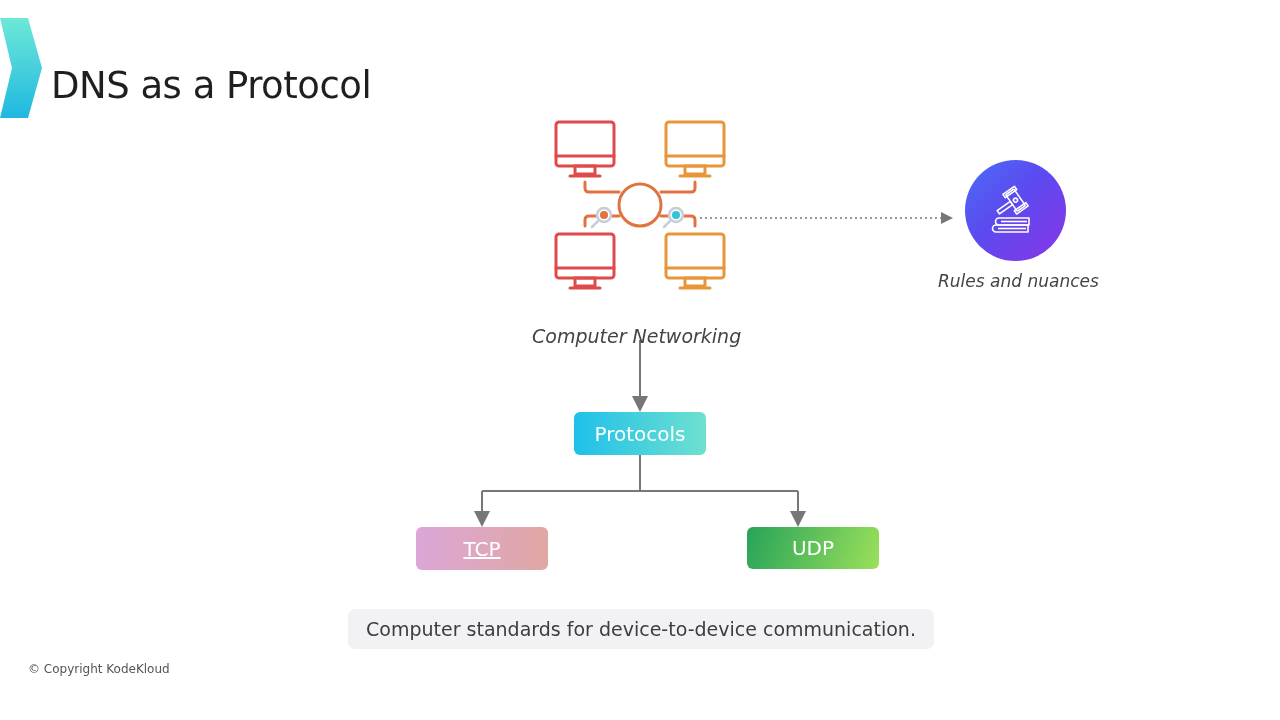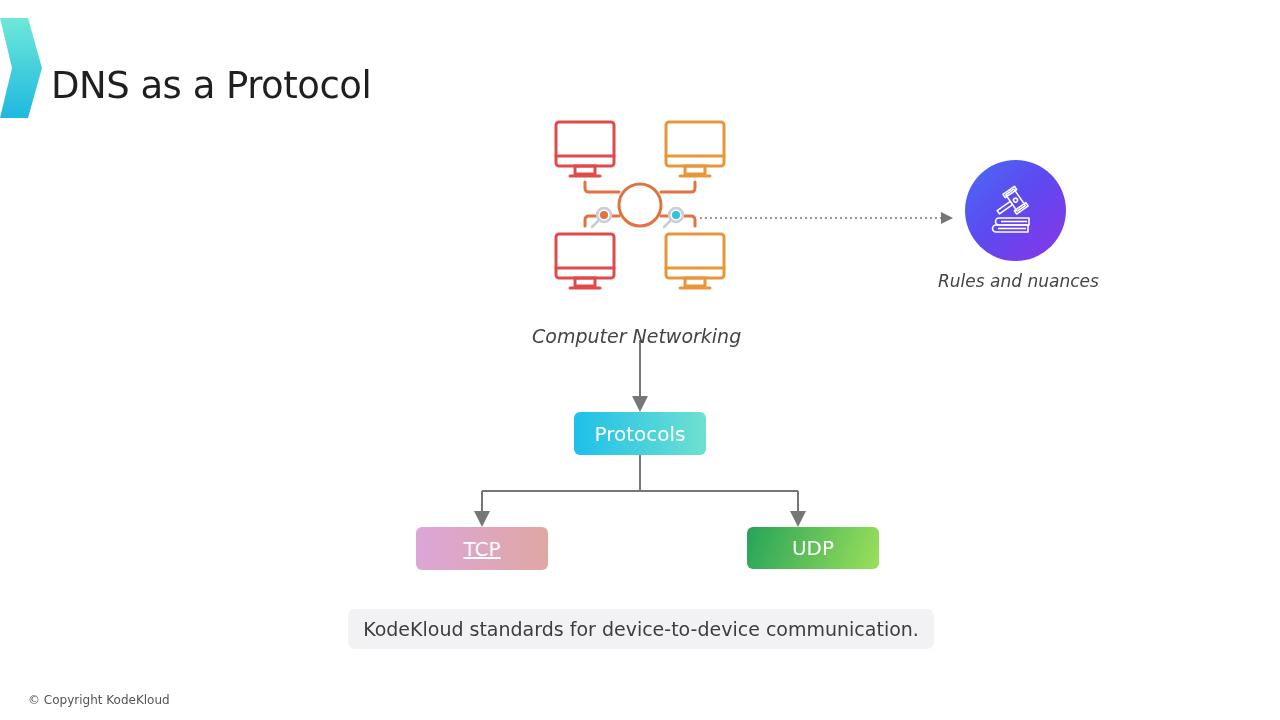--- a/index.html
+++ b/index.html
@@ -16,21 +16,21 @@
   .rules-circle svg { position:absolute; left:22px; top:22px; width:58px; height:58px; }
   .connectors { position:absolute; left:0; top:0; width:1280px; height:720px; }
   .box { position:absolute; border-radius:6px; color:#fff; font-size:20px; display:flex;
          align-items:center; justify-content:center; }
   .box-protocols { left:574px; top:412px; width:132px; height:43px; background:linear-gradient(90deg,#1ec0ea,#6fe0cf); }
   .box-tcp { left:416px; top:527px; width:132px; height:43px; background:linear-gradient(90deg,#dca6d8,#e0a7a3);text-decoration:underline; }
   .box-udp { left:732px; top:527px; width:132px; height:42px; background:linear-gradient(110deg,#27a35a,#9be05a);margin-left:15px; }
   .caption { position:absolute; left:348px; top:609px; width:586px; height:40px; background:#f2f1f4;
              border-radius:7px; display:flex; align-items:center; justify-content:center;
              font-size:19px; color:#3d3d3d; }
-  .copyright { position:absolute; left:28px; top:693px; font-size:12px; color:#555; }
+  .copyright { position:absolute; left:28px; top:662px; font-size:12px; color:#555; }
 </style>
 </head>
 <body>
 
 <svg class="logo-chevron" viewBox="0 0 44 100">
   <defs>
     <linearGradient id="chev" x1="0" y1="0" x2="0" y2="1">
       <stop offset="0" stop-color="#6ee8d8"></stop>
       <stop offset="1" stop-color="#1fb8e0"></stop>
     </linearGradient>
@@ -108,16 +108,16 @@
     <line x1="11" y1="46.5" x2="39" y2="46.5"></line>
   </svg>
 </div>
 <div class="label lbl-rules">Rules and nuances</div>
 
 <div class="box box-protocols">Protocols</div>
 <div class="box box-tcp">TCP</div>
 <div class="box box-udp">UDP</div>
 
 <div class="caption">
-  <span>KodeKloud standards for device-to-device communication.</span>
+  <span>Computer standards for device-to-device communication.</span>
 </div>
 
 <div class="copyright">© Copyright KodeKloud</div>
 
 </body></html>

